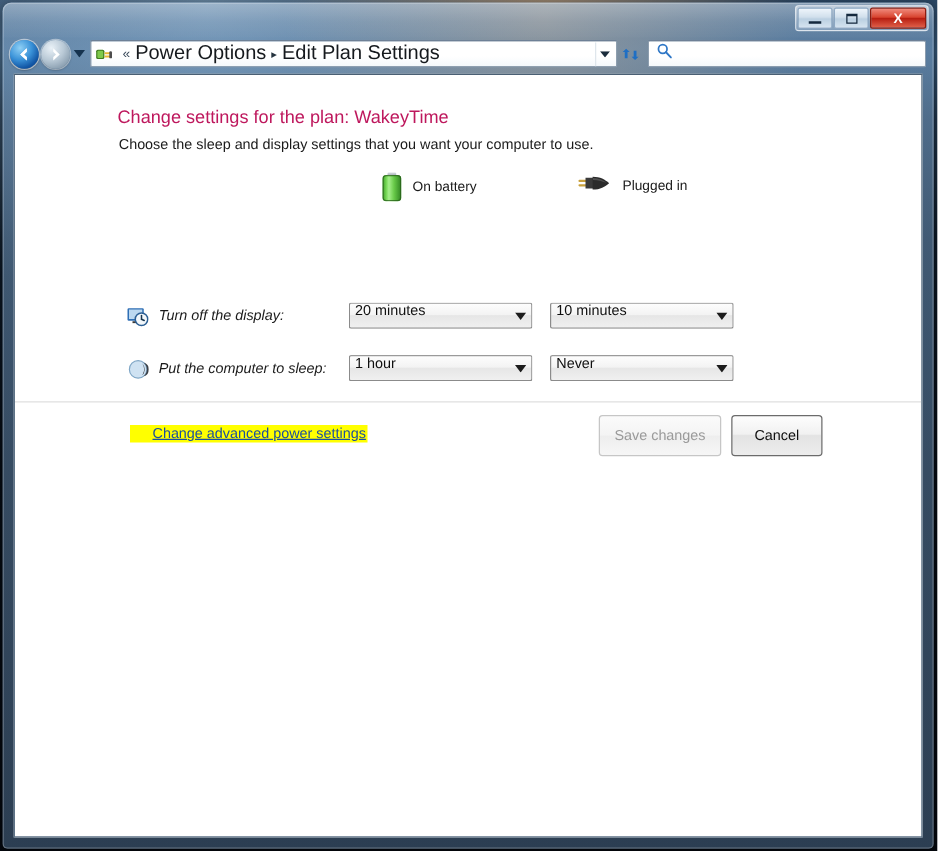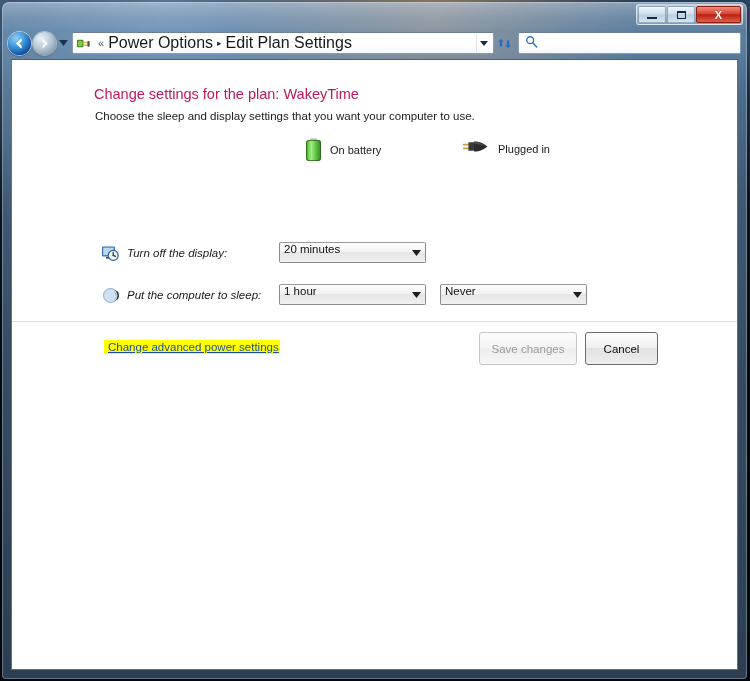--- a/index.html
+++ b/index.html
@@ -320,21 +320,21 @@
 
   
   #advanced-link {
     position: absolute;
     left: 92px;
     top: 280px;
     font-size: 11.5px;
     color: #1b4f9c;
     background: #ffff00;
     text-decoration: underline;
-    padding: 1px 1px 1px 4px;
+    padding: 1px 1px 1px 18px;
     cursor: pointer;
     white-space: nowrap;
   }
 
   
   #separator {
     position: absolute;
     left: 0;
     top: 261px;
     width: 100%;
@@ -516,20 +516,28 @@
 
         <div class="combo" id="combo-display-battery">
           <span class="combo-value">20 minutes</span>
           <span class="combo-arrow">
             <svg width="9" height="6" viewBox="0 0 9 6">
                 <path d="M0 0 L9 0 L4.5 6 Z" fill="#1c1c1c"></path>
               </svg>
           </span>
         </div>
 
+        <div class="combo" id="combo-display-plugged">
+          <span class="combo-value">10 minutes</span>
+          <span class="combo-arrow">
+            <svg width="9" height="6" viewBox="0 0 9 6">
+                <path d="M0 0 L9 0 L4.5 6 Z" fill="#1c1c1c"></path>
+              </svg>
+          </span>
+        </div>
 
         <div class="setting-row" id="row-sleep">
           <span class="row-icon">
             <svg width="17" height="17" viewBox="0 0 18 18">
               <circle cx="9" cy="9" r="7.4" fill="#cfe2f2" stroke="#7fa6c6" stroke-width="1"></circle>
               <path d="M13.6 3.2 A7.4 7.4 0 0 1 13.6 14.8 A6 6 0 0 0 13.6 3.2 Z" fill="#3a3f46"></path>
               <path d="M12.4 3.9 A7.2 7.2 0 0 1 12.4 14.1 A8.4 8.4 0 0 0 12.4 3.9 Z" fill="#23262b"></path>
             </svg>
           </span>
           <span class="row-label">Put the computer to sleep:</span>

